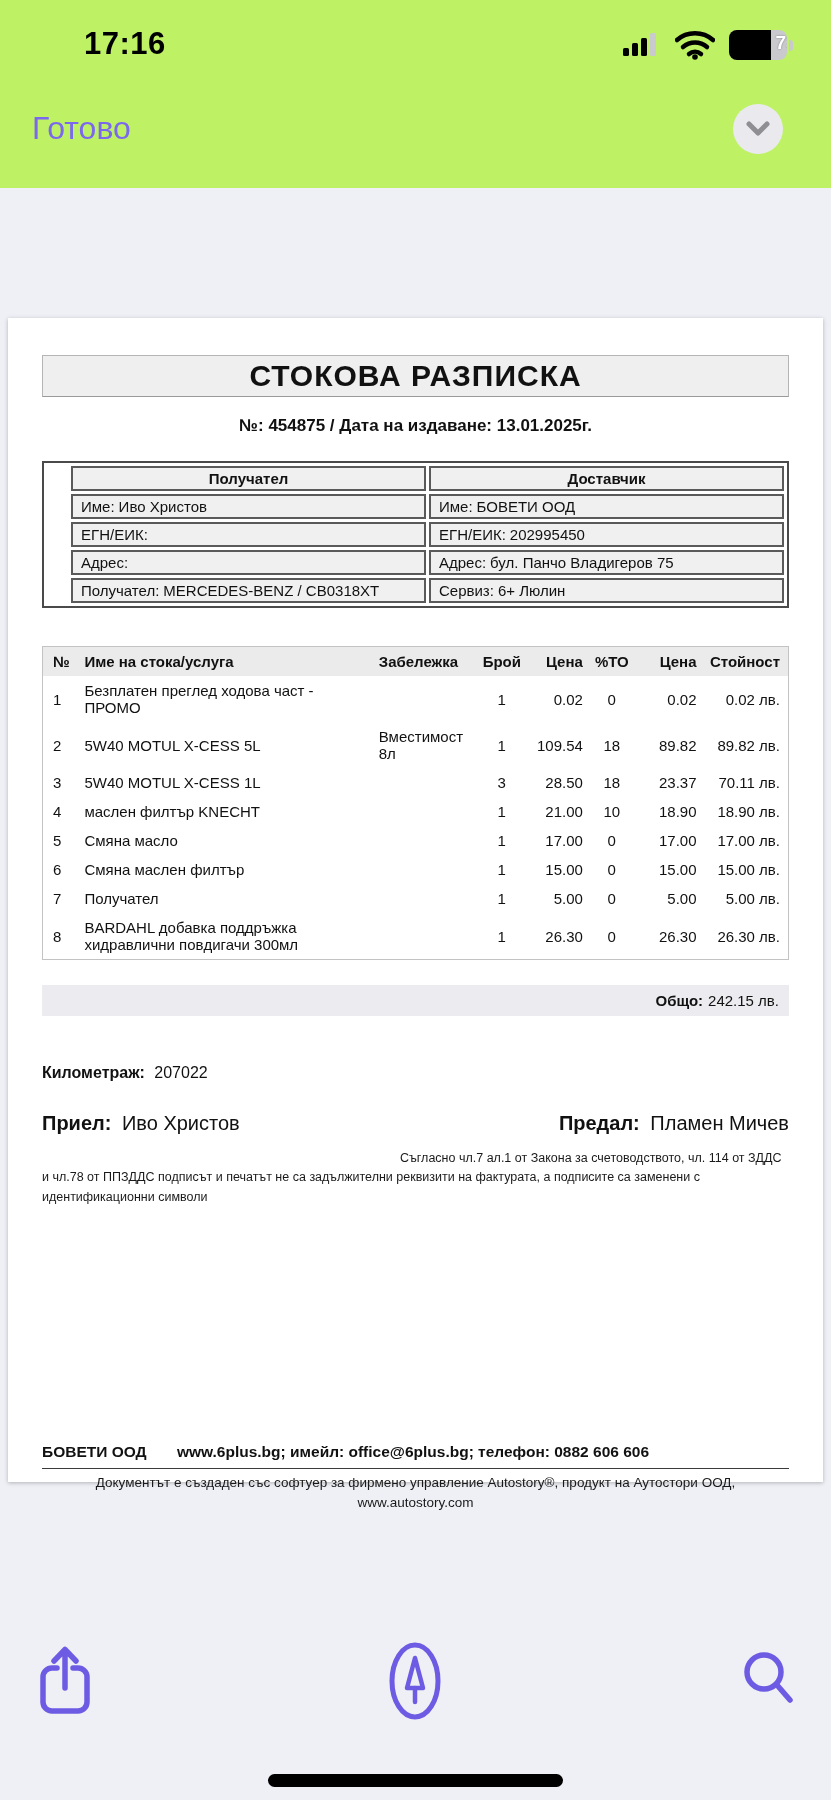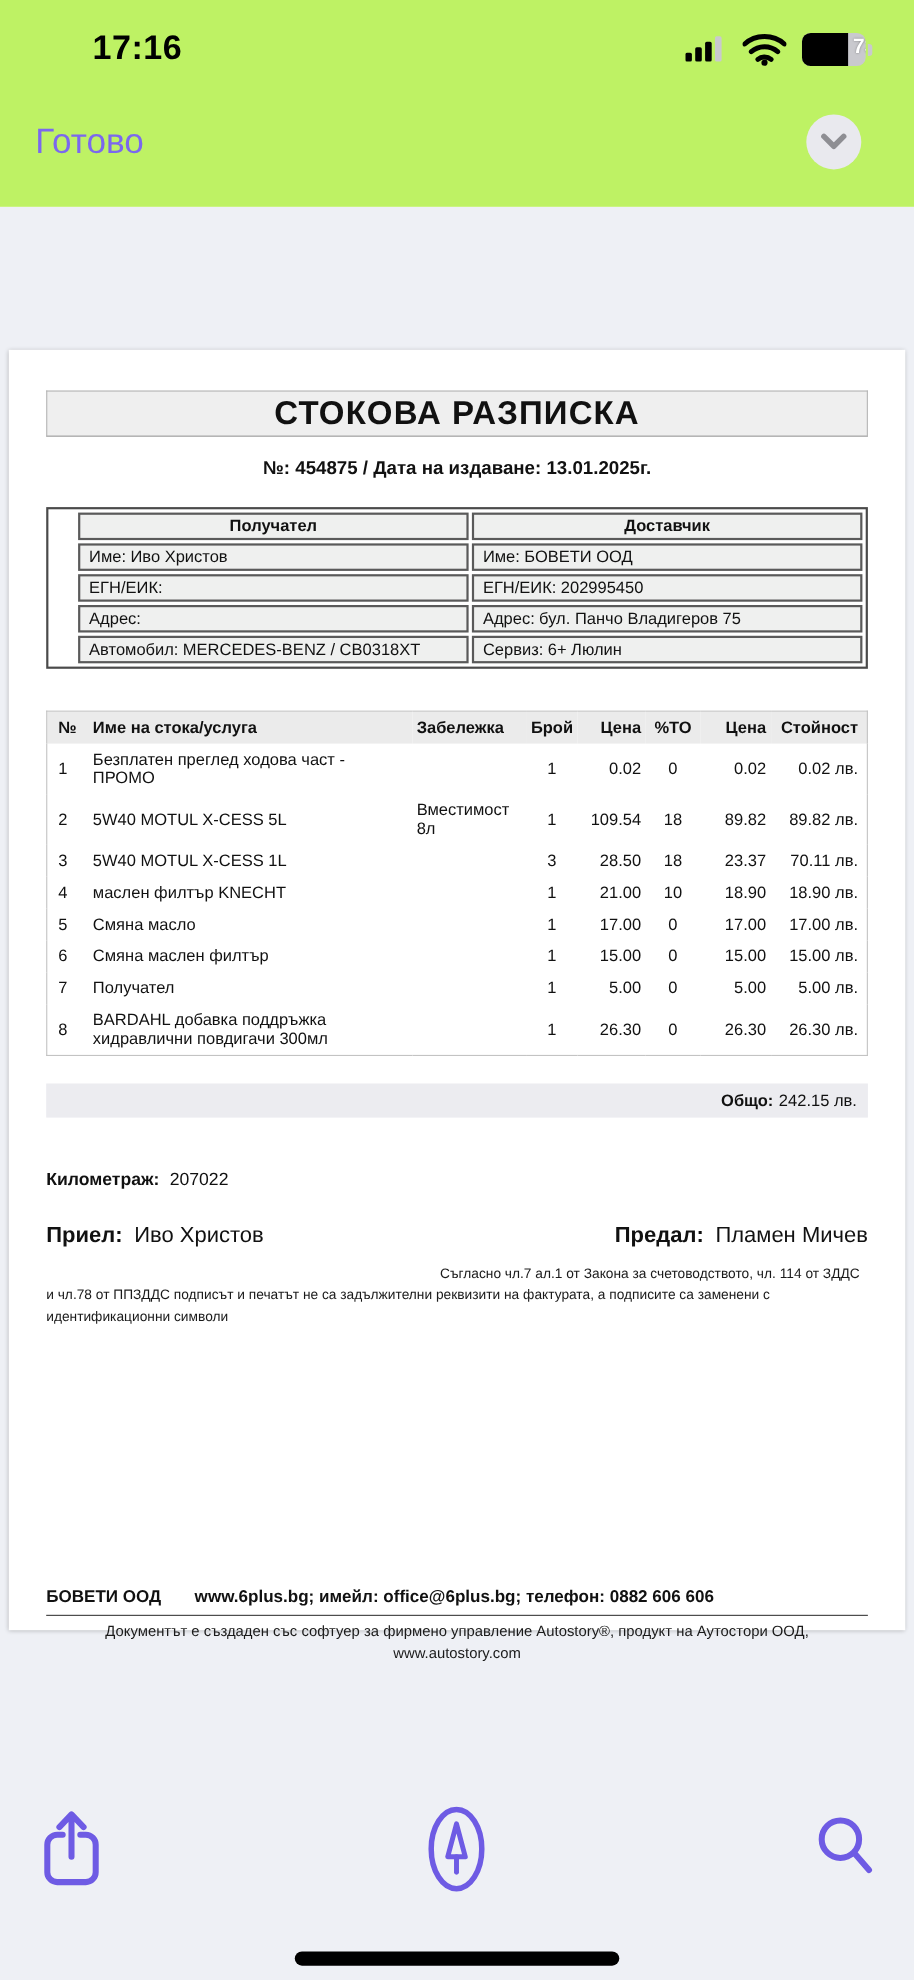--- a/index.html
+++ b/index.html
@@ -152,21 +152,21 @@
       </tr>
       <tr>
         <td><span class="p-label">ЕГН/ЕИК:</span><span class="p-value"></span></td>
         <td><span class="p-label">ЕГН/ЕИК:</span><span class="p-value">202995450</span></td>
       </tr>
       <tr>
         <td><span class="p-label">Адрес:</span><span class="p-value"></span></td>
         <td><span class="p-label">Адрес:</span><span class="p-value">бул. Панчо Владигеров 75</span></td>
       </tr>
       <tr>
-        <td><span class="p-label">Автомобил:</span><span class="p-value">MERCEDES-BENZ / CB0318XT</span></td>
+        <td><span class="p-label">Получател:</span><span class="p-value">MERCEDES-BENZ / CB0318XT</span></td>
         <td><span class="p-label">Сервиз:</span><span class="p-value">6+ Люлин</span></td>
       </tr>
     </tbody>
       </table>
 
     <table class="items">
       <tbody>
           <tr>
         <th class="c-no">№</th>
         <th class="c-name">Име на стока/услуга</th>

